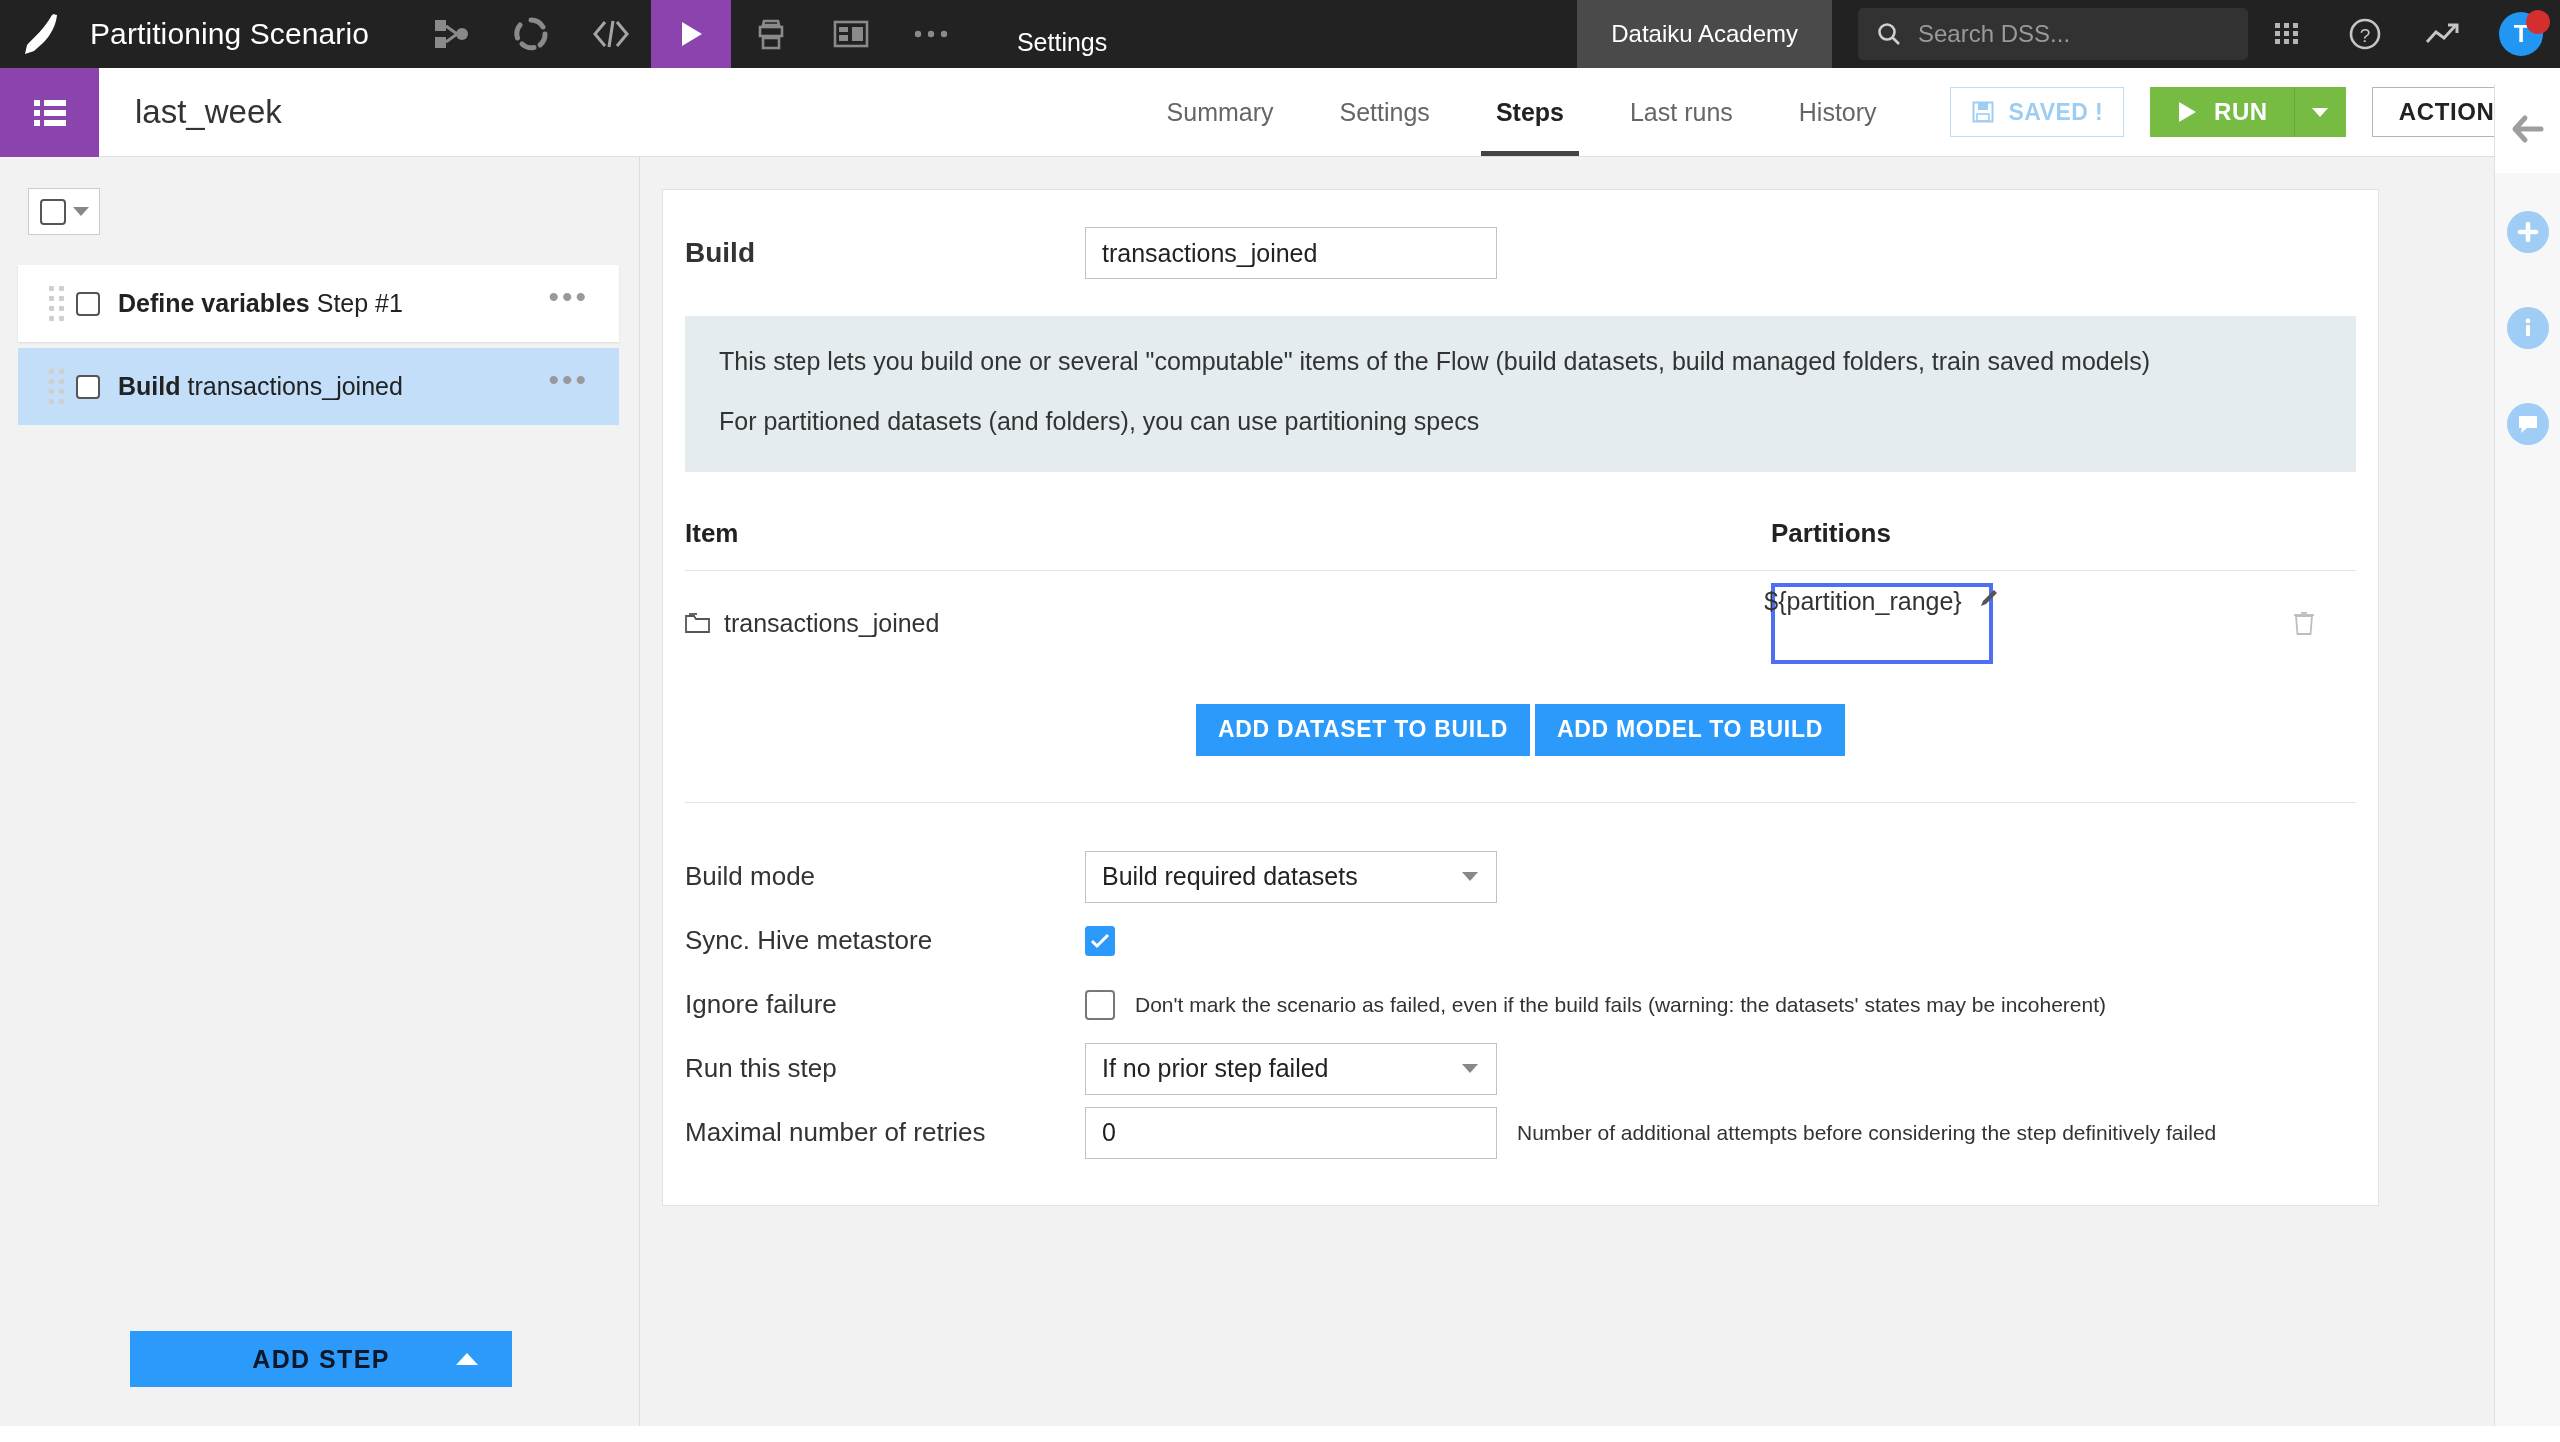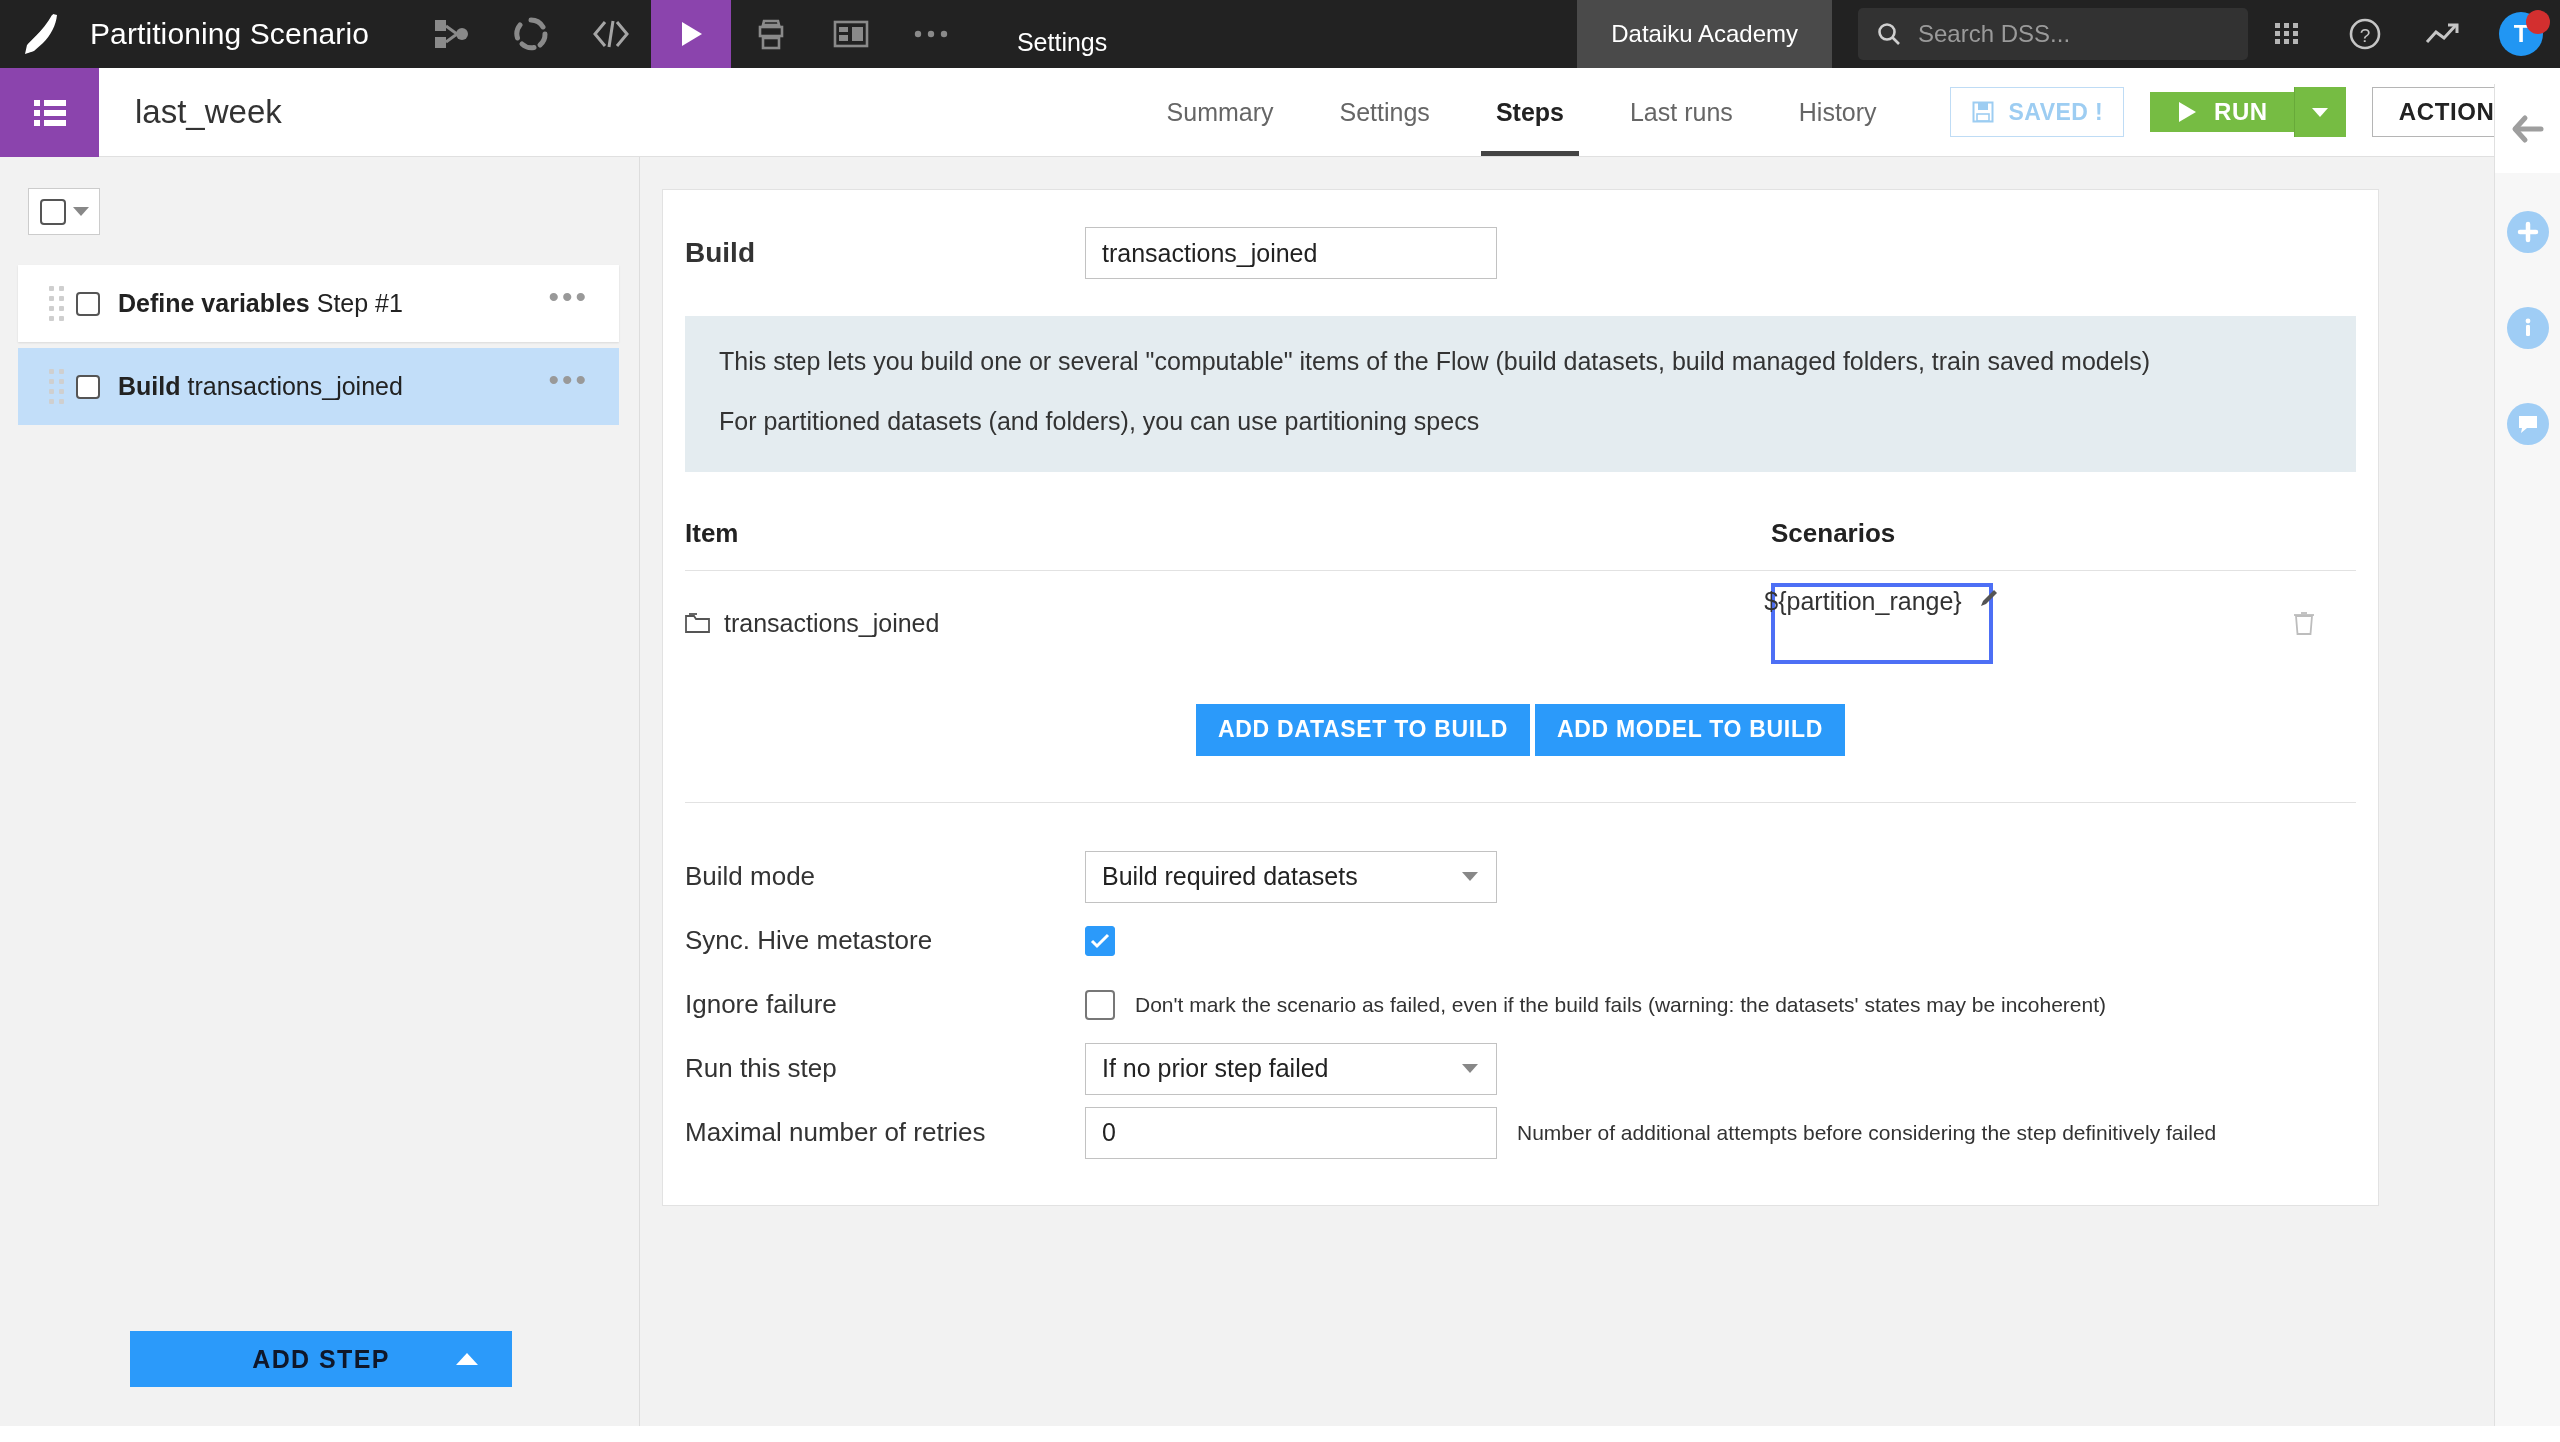--- a/index.html
+++ b/index.html
@@ -157,21 +157,21 @@
     background: #ffffff;
     height: 50px;
     padding: 0 20px;
     font-size: 23px; font-weight: bold;
     letter-spacing: .4px;
     cursor: pointer;
   }
   .btn-run {
     display: flex; align-items: center; gap: 16px;
     background: #76bc43; color: #ffffff;
-    height: 40px; padding: 0 26px;
+    height: 50px; padding: 0 26px;
     font-size: 24px; font-weight: bold;
     letter-spacing: .6px;
     margin-left: 26px;
     cursor: pointer;
   }
   .btn-run-caret {
     background: #76bc43; height: 50px; width: 52px;
     display: flex; align-items: center; justify-content: center;
     border-left: 1px solid #68a93a;
     cursor: pointer;
@@ -683,21 +683,21 @@
       </div>
 
       <div class="infobox">
         <p>This step lets you build one or several "computable" items of the Flow (build datasets, build managed folders, train saved models)</p>
         <p>For partitioned datasets (and folders), you can use partitioning specs</p>
       </div>
 
       <div class="table-wrap">
         <div class="tbl-head">
           <div class="col-item">Item</div>
-          <div class="col-part">Scenarios</div>
+          <div class="col-part">Partitions</div>
         </div>
 
         <div class="tbl-row">
           <div class="item-cell">
             <span>
               <svg width="26" height="22" viewBox="0 0 26 22">
                 <path d="M1 4 L9 4 L11 7 L24 7 L24 20 L1 20 Z" stroke="#555555" stroke-width="1.8" fill="none"></path>
                 <path d="M4 2 L12 2" stroke="#555555" stroke-width="1.8"></path>
               </svg>
             </span>

